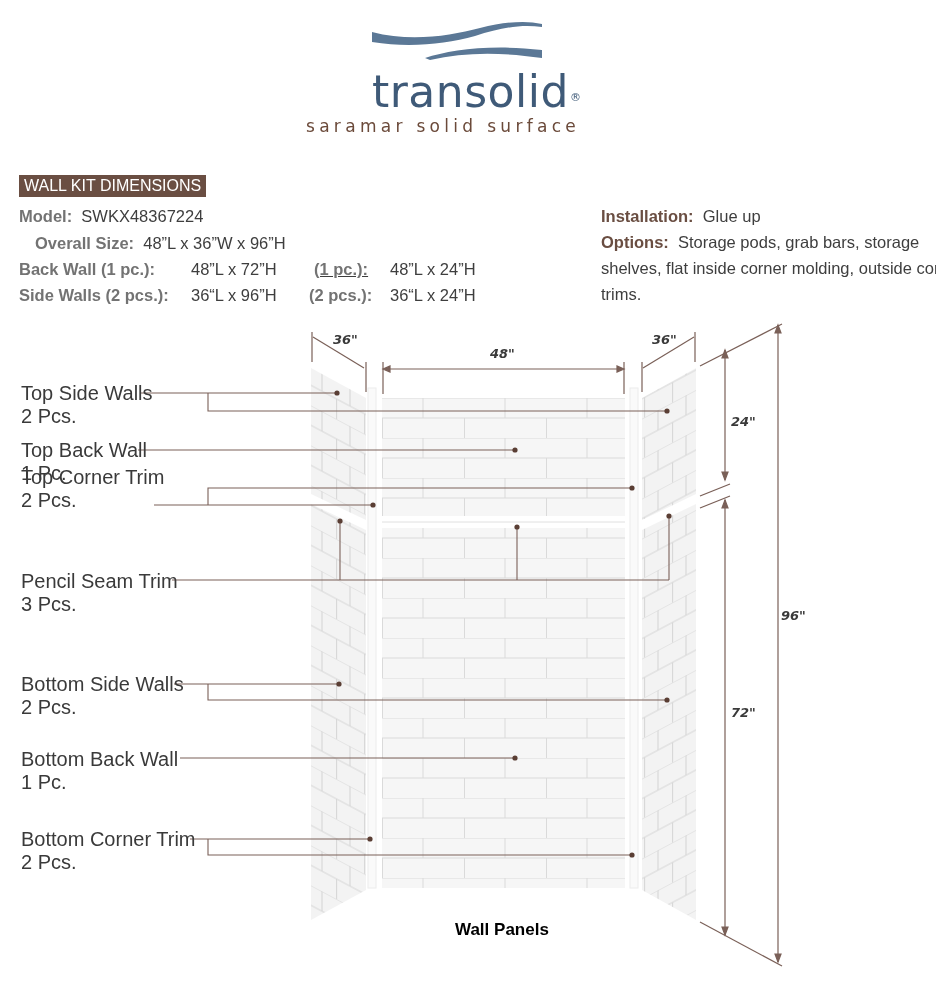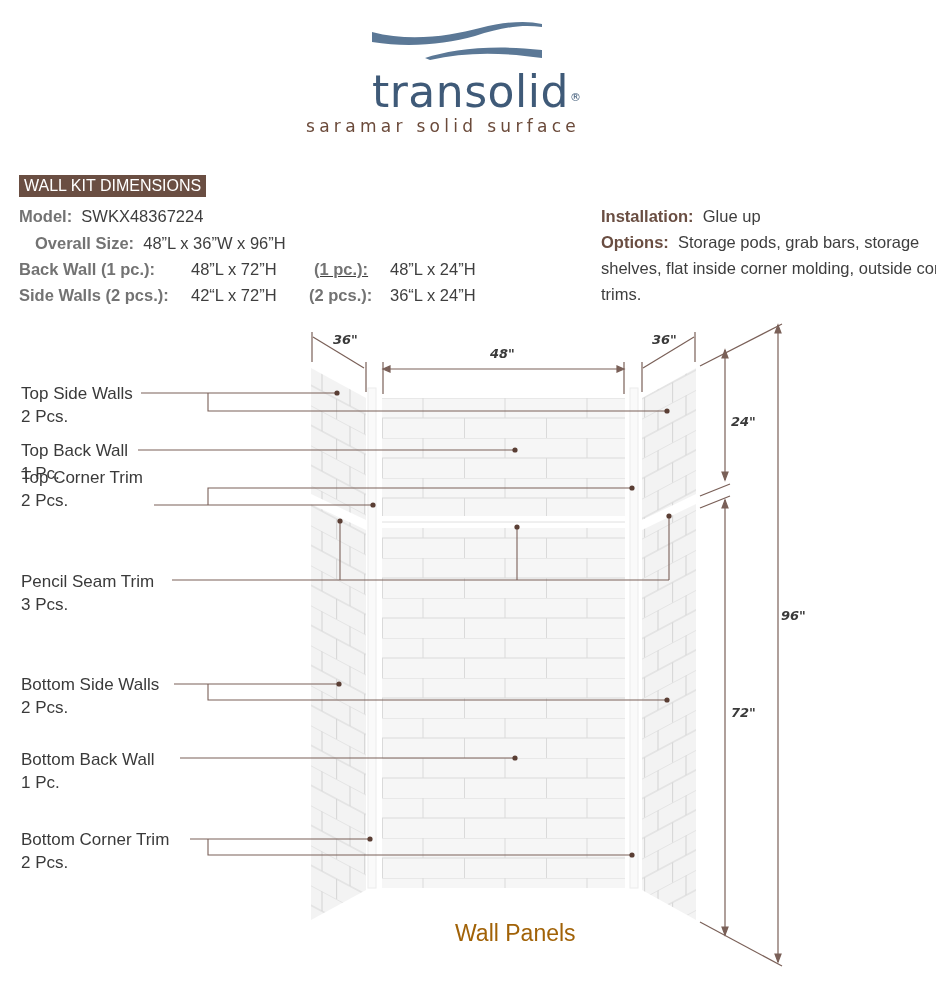--- a/index.html
+++ b/index.html
@@ -7,22 +7,22 @@
   .abs{position:absolute;}
   .logo-text{left:372px;top:68px;font-family:"DejaVu Sans",sans-serif;font-size:44px;color:#3f5a78;letter-spacing:0.5px;line-height:48px;}
   .logo-reg{font-size:11px;vertical-align:top;position:relative;top:6px;margin-left:1px;}
   .logo-tag{left:306px;top:116px;font-family:"DejaVu Sans",sans-serif;font-size:17px;color:#6b4a3a;letter-spacing:4.3px;}
   .section-title{left:19px;top:175px;background:#6a4e42;color:#fff;font-weight:normal;font-size:16px;padding:2px 5px;line-height:18px;}
   .spec{font-size:16.5px;line-height:20px;white-space:nowrap;}
   .spec b{color:#737373;}
   .spec span.v{color:#3e3e3e;}
   .rspec{left:562px;width:370px;font-size:16.5px;line-height:26px;color:#3e3e3e;margin-left:39px;}
   .rspec b{color:#6a4e42;}
-  .callout{left:21px;font-size:17px;line-height:23px;color:#3a3a3a;}
-  .caption{left:455px;top:920px;font-size:23px;font-weight:normal;color:#a16207;}
+  .callout{left:21px;font-size:20px;line-height:23px;color:#3a3a3a;}
+  .caption{left:455px;top:920px;font-size:17px;font-weight:bold;color:#000000;}
   .dim{font-family:"DejaVu Sans",sans-serif;font-size:13px;font-weight:bold;font-style:italic;color:#3a3a3a;}
 </style>
 </head>
 <body>
 
 <div class="abs" style="left:0;top:0;width:936px;height:140px;">
   <svg class="abs" style="left:370px;top:14px;" width="180" height="50" viewBox="0 0 180 50">
     <path d="M2 18 C40 28, 80 22, 110 14 C135 8, 155 6, 172 10 L172 13 C150 10, 130 14, 105 22 C75 30, 40 34, 2 28 Z" fill="#5b7896"></path>
     <path d="M55 44 C80 36, 120 30, 172 36 L172 44 C130 38, 95 38, 60 46 Z" fill="#5b7896"></path>
   </svg>
@@ -43,21 +43,21 @@
 <div class="abs spec" style="left:19px;top:259px;">
   <b>Back Wall (1 pc.):</b>
 </div>
 <div class="abs spec" style="left:191px;top:259px;">48”L x 72”H</div>
 <div class="abs spec" style="left:314px;top:259px;text-decoration:underline;"><b>(1 pc.):</b></div>
 <div class="abs spec" style="left:390px;top:259px;">48”L x 24”H</div>
 
 <div class="abs spec" style="left:19px;top:285px;">
   <b>Side Walls (2 pcs.):</b>
 </div>
-<div class="abs spec" style="left:191px;top:285px;">42“L x 72”H</div>
+<div class="abs spec" style="left:191px;top:285px;">36“L x 96”H</div>
 <div class="abs spec" style="left:309px;top:285px;"><b>(2 pcs.):</b></div>
 <div class="abs spec" style="left:390px;top:285px;">36“L x 24”H</div>
 
 <div class="abs rspec" style="top:203px;">
   <b>Installation:</b>&nbsp;
   <span>Glue up</span>
 </div>
 <div class="abs rspec" style="top:229px;">
   <b>Options:</b>&nbsp;
   <span>Storage pods, grab bars, storage shelves, flat inside corner molding, outside corner trims.</span>

